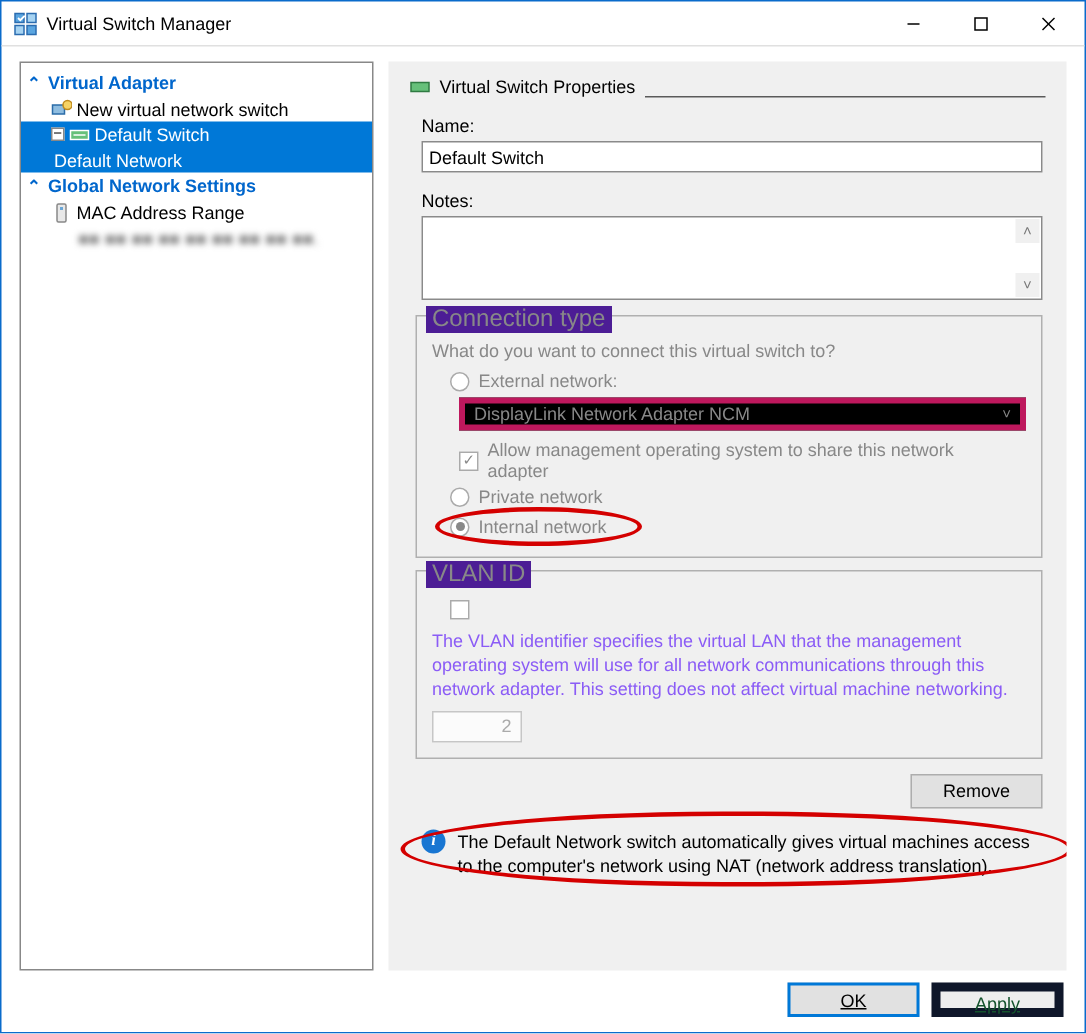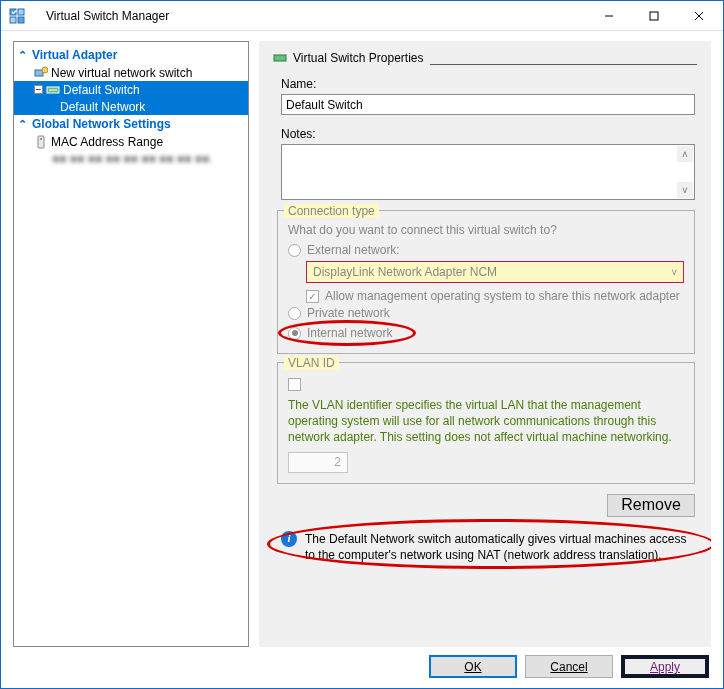--- a/index.html
+++ b/index.html
@@ -23,21 +23,21 @@
       display: flex;
       align-items: center;
       border-bottom: 1px solid #e0e0e0;
       padding: 0 2px 0 8px;
     }
     .titlebar .app-icon {
       width: 16px; height: 16px;
       margin-right: 6px;
       display: inline-flex;
     }
-    .titlebar .app-title { flex: 1; font-size: 12px; color: #000; margin-left: 15px; }
+    .titlebar .app-title { flex: 1; font-size: 12px; color: #000; }
     .titlebar .win-btns { display: flex; }
     .titlebar .win-btn {
       width: 45px; height: 28px;
       display: flex; align-items: center; justify-content: center;
       color: #000;
     }
     .titlebar .win-btn svg { pointer-events:none; }
 
     .body-area {
       flex: 1;
@@ -79,22 +79,22 @@
       font-size: 12px;
       background: #e1e1e1;
       border: 1px solid #adadad;
       text-decoration: underline;
     }
     .footer button.primary {
       background: #e1e1e1;
       border: 2px solid #0078d7;
     }
     .footer button:disabled {
-      color: #701a75;
-      border: 4px solid #0f172a;
+      color: #14532d;
+      border: 6px solid #0f172a;
       background: #eee;
     }
 
     
     .section-header {
       display: flex; align-items: center;
       height: 18px;
       padding: 0 4px;
       color: #0066cc;
       font-weight: bold;
@@ -104,21 +104,21 @@
       width: 10px;
       color: #0066cc; font-size: 11px;
     }
     .tree-row {
       display: flex; align-items: center;
       height: 17px;
       font-size: 12px;
       gap: 3px;
     }
     .tree-row.indent1 { padding-left: 20px; }
-    .tree-row.indent2 { padding-left: 46px; }
+    .tree-row.indent2 { padding-left: 22px; }
     .tree-row.selected, .tree-row.selected-sub {
       background: #0078d7;
       color: #fff;
     }
     .tree-row .expander { width: 10px; text-align: center; font-size: 10px; }
     .row-icon { width: 14px; height: 14px; display:inline-flex; align-items:center; justify-content:center; }
     .tree-row.mac-child { color: #888; padding-left: 38px; filter: blur(2px); }
 
     
     .section-title {
@@ -151,27 +151,27 @@
     .notes-area .scroll-dn { bottom: 1px; }
 
     .fieldset {
       border: 1px solid #b0b0b0;
       margin: 0 2px 8px 4px;
       padding: 8px 10px 10px 10px;
       color: #888;
     }
     .fieldset .legend {
       position: relative; top: -15px; left: -4px;
-      background: #fef9c3; padding: 0 4px; width: fit-content;
-      font-size: 12px;
+      background: #4c1d95; padding: 0 4px; width: fit-content;
+      font-size: 16px;
     }
     .fieldset .content { margin-top: -10px; }
     .radio-row, .check-row {
       display: flex; align-items: center; gap: 6px;
-      margin: 3px 0;
+      margin: 3px 12px;
       font-size: 12px;
     }
     .radio-row.indent, .check-row.indent { margin-left: 18px; }
     .faux-radio {
       width: 13px; height: 13px; border-radius: 50%;
       border: 1px solid #aaa; background: #fff;
       display:inline-flex;align-items:center;justify-content:center;
       flex-shrink: 0;
     }
     .faux-radio.selected::after {
@@ -180,38 +180,38 @@
     .faux-check {
       width: 13px; height: 13px;
       border: 1px solid #aaa; background: #fff;
       display:inline-flex;align-items:center;justify-content:center;
       font-size: 10px; color: #888;
       flex-shrink: 0;
     }
     .combo {
       margin: 4px 0 6px 18px;
       height: 22px;
-      background: #fef9c3;
-      border: 1px solid #be185d;
+      background: #000000;
+      border: 4px solid #be185d;
       display:flex; align-items:center; justify-content:space-between;
       padding: 0 6px;
       color: #888;
     }
     .combo .chev { font-size: 10px; }
-    .vlan-text { margin: 6px 0; line-height: 1.35; color: #4d7c0f; }
+    .vlan-text { margin: 6px 0; line-height: 1.35; color: #8b5cf6; }
     .num-box {
       width: 60px; height: 21px;
       background:#fbfbfb; border:1px solid #c6c6c6;
       display:flex;align-items:center;justify-content:flex-end;padding:0 6px;
       color:#aaa;
     }
     .remove-row { display:flex; justify-content:flex-end; margin: 2px 2px 10px 4px;}
     .remove-row button {
       width: 88px; height: 23px;
-      border: 1px solid #adadad; background:#e1e1e1; font-size:16px;
+      border: 1px solid #adadad; background:#e1e1e1; font-size:12px;
     }
     .info-box {
       margin: 0 2px 0 4px;
       display: flex; gap: 8px; align-items:flex-start;
       padding: 4px 4px;
       font-size: 12px; color:#000;
       line-height: 1.35;
     }
     .info-box .info-icon {
       width: 16px; height:16px; border-radius:50%;
@@ -381,17 +381,16 @@
             <span>The Default Network switch automatically gives virtual machines access to the computer's network using NAT (network address translation).</span>
           </div>
           <span class="highlight-ellipse" style="left:-6px; top:-8px; width:448px; height:50px; border-radius: 48% / 50%;"></span>
         </div>
 
       </div>
     </div>
 
     <div class="footer">
       <button class="primary">OK</button>
-      <button>Cancel</button>
       <button disabled="">Apply</button>
     </div>
   </div>
 </div>
 
 </body></html>

